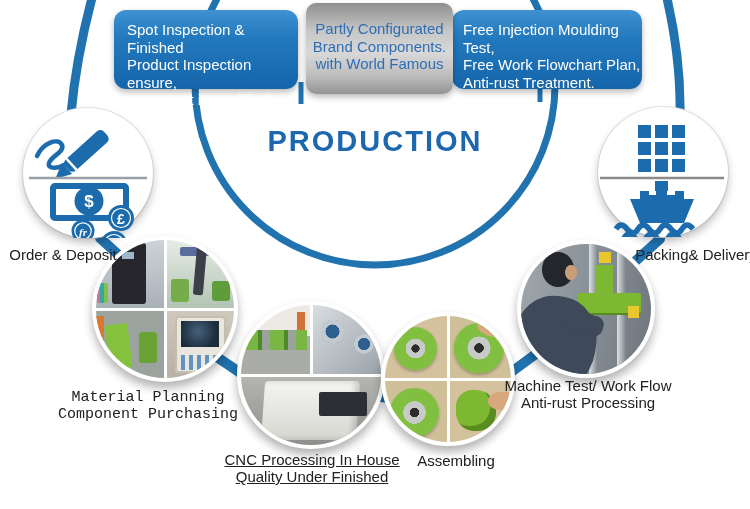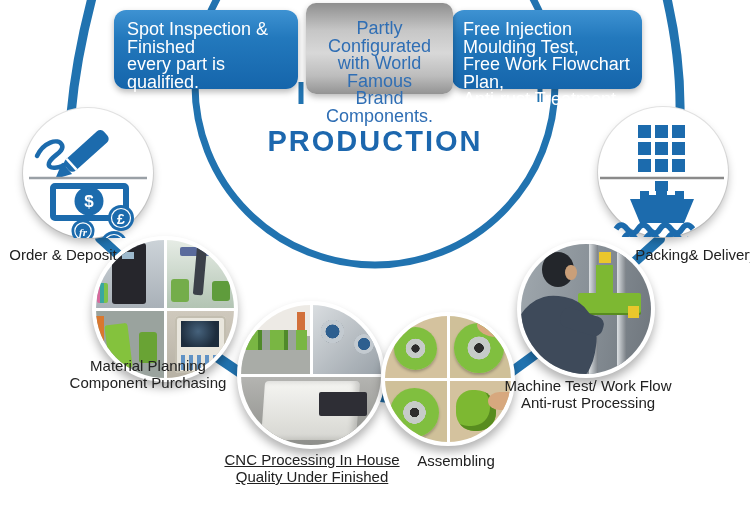--- a/index.html
+++ b/index.html
@@ -7,21 +7,21 @@
 
   
   #lines{position:absolute;left:0;top:0;z-index:1;}
 
   
   .title{position:absolute;left:375px;top:121px;transform:translateX(-50%);
          z-index:2;text-align:center;color:#1c67ae;font-weight:bold;
          font-size:29px;line-height:40px;letter-spacing:2px;white-space:nowrap;}
 
   
-  .tbox{position:absolute;z-index:3;border-radius:12px;font-size:18px;line-height:17.5px;
+  .tbox{position:absolute;z-index:3;border-radius:12px;font-size:15px;line-height:17.5px;
         box-shadow:0 3px 6px rgba(0,0,0,.28);}
   .tbox.blue{background:linear-gradient(180deg,#3e92d2 0%,#2379bd 35%,#1565ab 100%);color:#fff;}
   #box-left{left:114px;top:10px;width:184px;height:79px;padding:11px 0 0 13px;box-sizing:border-box;}
   #box-right{left:452px;top:10px;width:190px;height:79px;padding:11px 0 0 11px;box-sizing:border-box;}
   #box-center{left:306px;top:3px;width:147px;height:91px;z-index:4;border-radius:10px;
         background:linear-gradient(180deg,#8f8f8f 0%,#c6c6c6 30%,#d8d8d8 55%,#bdbdbd 80%,#939393 100%);
         color:#2f6eb4;text-align:center;padding-top:17px;box-sizing:border-box;}
 
   
   .icircle{position:absolute;width:130px;height:130px;border-radius:50%;background:#fff;
@@ -108,21 +108,21 @@
       transform:rotate(9deg);}
   .mt-head{left:16%;top:6%;width:25%;height:27%;background:#23262b;border-radius:50%;}
   .mt-face{left:34%;top:16%;width:9%;height:12%;background:#c99f79;border-radius:50%;}
   .mt-arm{left:30%;top:52%;width:34%;height:15%;background:#3e4a5a;border-radius:8px;transform:rotate(18deg);}
 
   
   .lbl{position:absolute;z-index:6;transform:translateX(-50%);text-align:center;
        color:#212121;font-size:15px;line-height:17px;white-space:nowrap;}
   #lbl-order{left:63px;top:246px;}
   #lbl-packing{left:696px;top:246px;}
-  #lbl-mp{left:148px;top:357px;}
+  #lbl-mp{left:148px;top:389px;font-family:Liberation Mono, monospace;}
   #lbl-cnc{left:312px;top:451px;text-decoration:underline;}
   #lbl-asm{left:456px;top:452px;}
   #lbl-mt{left:588px;top:377px;}
 </style>
 </head>
 <body>
 
 <div id="stage">
 
   <svg id="lines" width="750" height="509" viewBox="0 0 750 509">
@@ -141,26 +141,27 @@
     <line x1="503" y1="378" x2="540" y2="351" stroke="#2173b0" stroke-width="10" stroke-linecap="round"></line>
     <line x1="630" y1="266" x2="660" y2="239" stroke="#2173b0" stroke-width="10" stroke-linecap="round"></line>
   </svg>
 
   <div class="title">
     <div>PRODUCTION</div>
   </div>
 
   <div class="tbox blue" id="box-left">
     <div>Spot Inspection &amp; Finished</div>
+    <div>Product Inspection ensure,</div>
     <div>every part is qualified.</div>
   </div>
   <div class="tbox" id="box-center">
     <div>Partly Configurated</div>
+    <div>Brand Components.</div>
     <div>with World Famous</div>
-    <div>Brand Components.</div>
   </div>
   <div class="tbox blue" id="box-right">
     <div>Free Injection Moulding Test,</div>
     <div>Free Work Flowchart Plan,</div>
     <div>Anti-rust Treatment.</div>
   </div>
 
   <div class="icircle" id="circle-order">
     <svg width="130" height="130" viewBox="0 0 130 130">
       <path d="M14,48 C20,35 35,29 39,37 C42,44 28,48 26,55 C24,62 37,61 46,54" fill="none" stroke="#1c6bad" stroke-width="4.5" stroke-linecap="round"></path>

